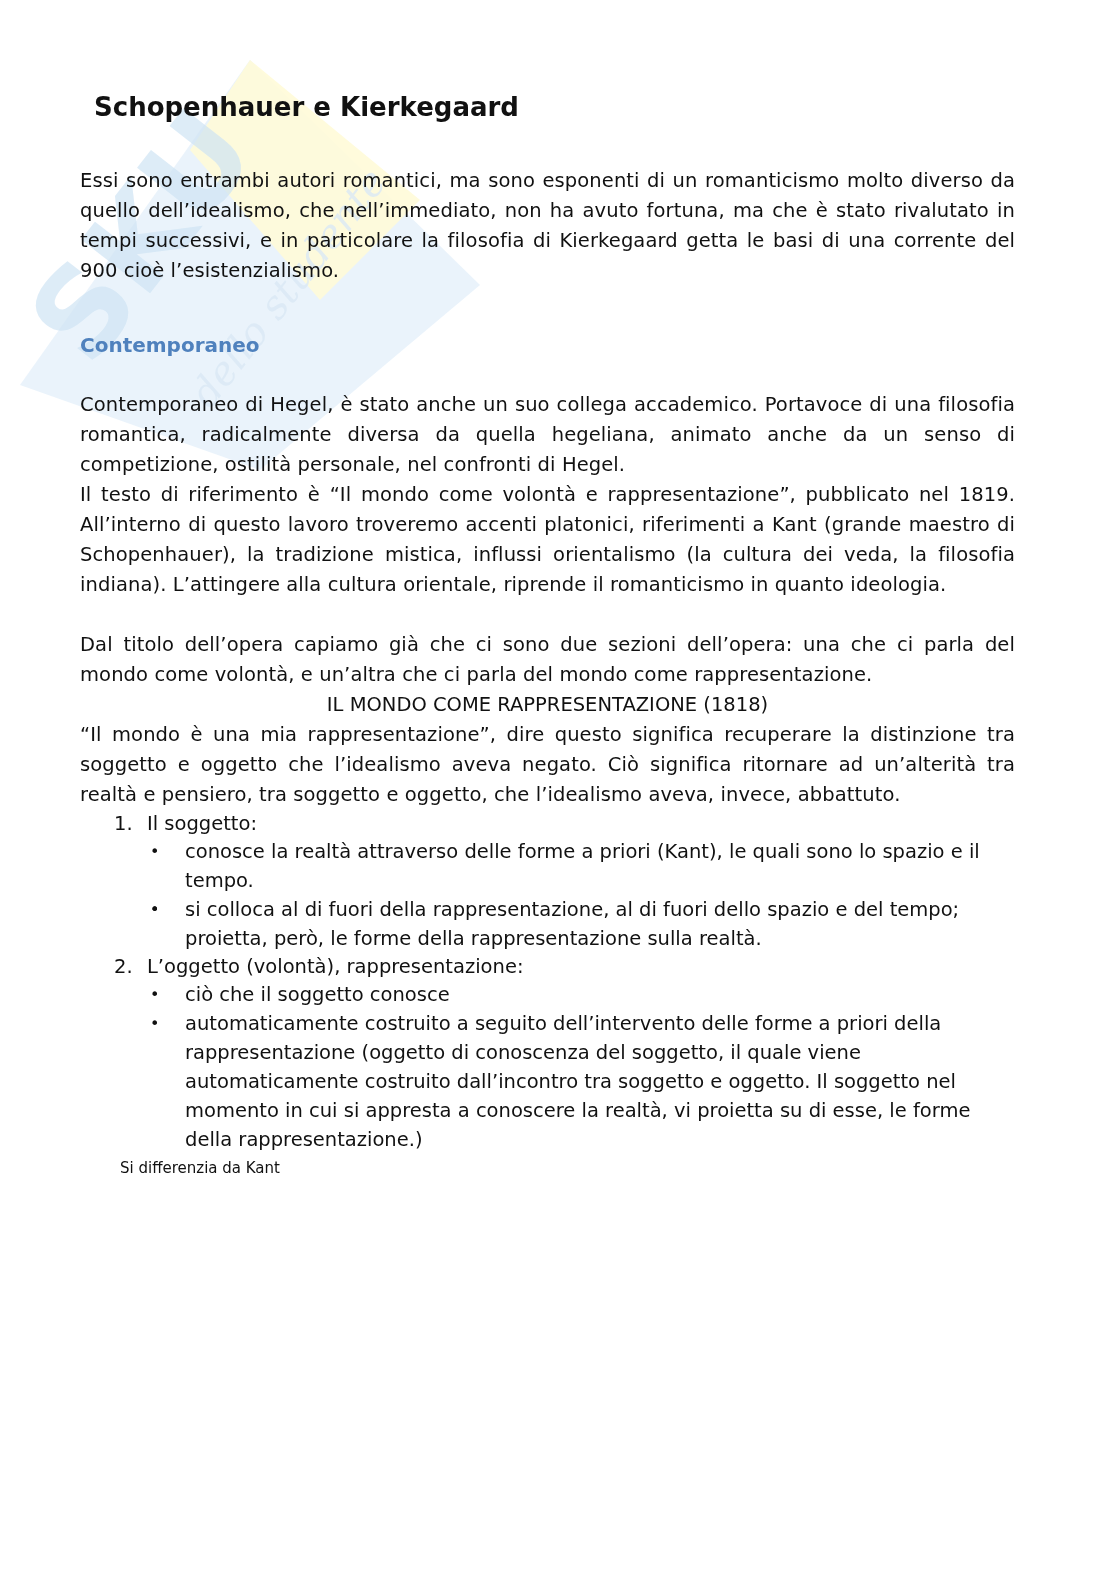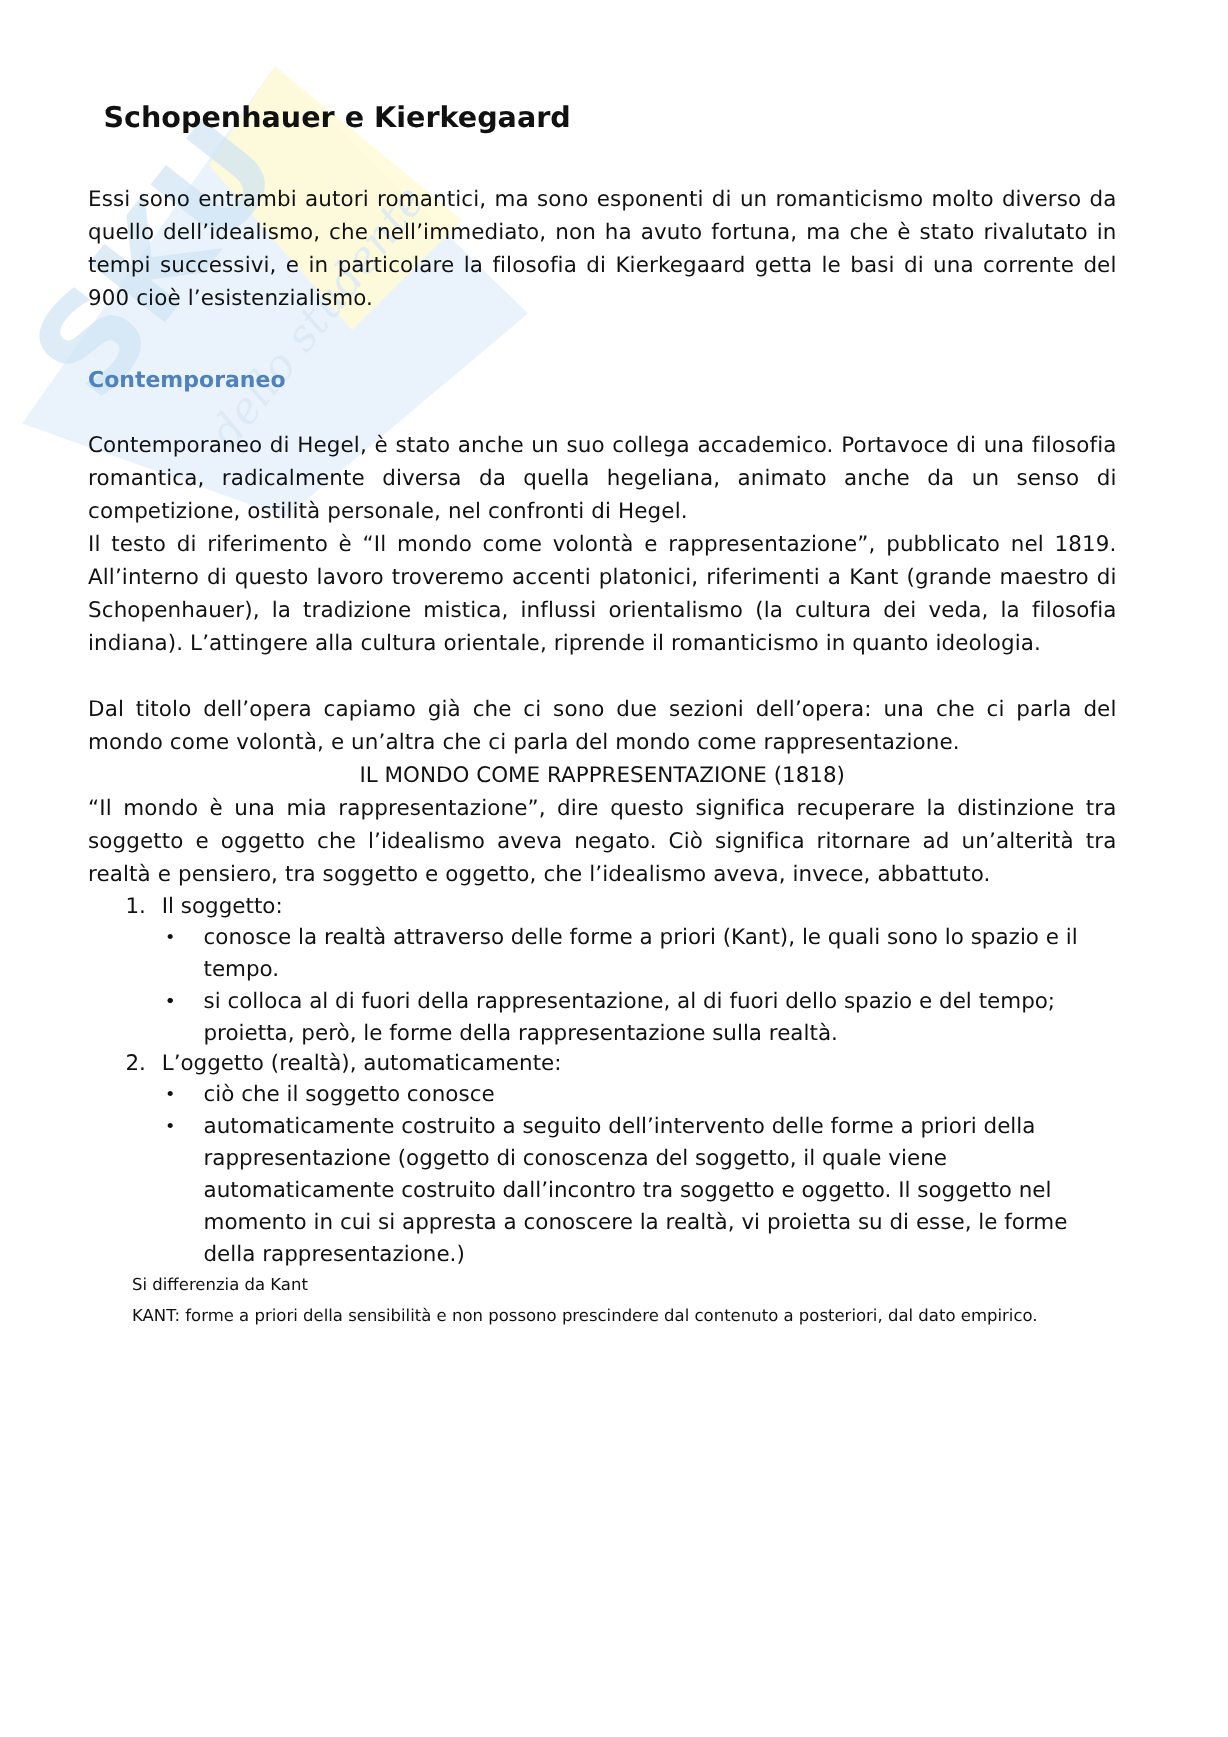--- a/index.html
+++ b/index.html
@@ -51,23 +51,22 @@
       <span class="num-marker">1.</span>
       <span>Il soggetto:</span>
     </li>
     <ul class="bullets">
       <li><span class="dot">•</span><span>conosce la realtà attraverso delle forme a priori (Kant), le quali sono lo spazio e il tempo.</span></li>
       <li><span class="dot">•</span></li>
       <li><span class="dot">•</span><span>si colloca al di fuori della rappresentazione, al di fuori dello spazio e del tempo; proietta, però, le forme della rappresentazione sulla realtà.</span></li>
     </ul>
     <li class="num">
       <span class="num-marker">2.</span>
-      <span>L’oggetto (realtà), automaticamente:</span>
+      <span>L’oggetto (volontà), rappresentazione:</span>
     </li>
     <ul class="bullets">
       <li><span class="dot">•</span><span>ciò che il soggetto conosce</span></li>
       <li><span class="dot">•</span><span>automaticamente costruito a seguito dell’intervento delle forme a priori della rappresentazione (oggetto di conoscenza del soggetto, il quale viene automaticamente costruito dall’incontro tra soggetto e oggetto. Il soggetto nel momento in cui si appresta a conoscere la realtà, vi proietta su di esse, le forme della rappresentazione.)</span></li>
     </ul>
   </ol>
 
   <p class="tail">Si differenzia da Kant</p>
-  <p class="tail">KANT: forme a priori della sensibilità e non possono prescindere dal contenuto a posteriori, dal dato empirico.</p>
 </main>
 
 </body></html>

